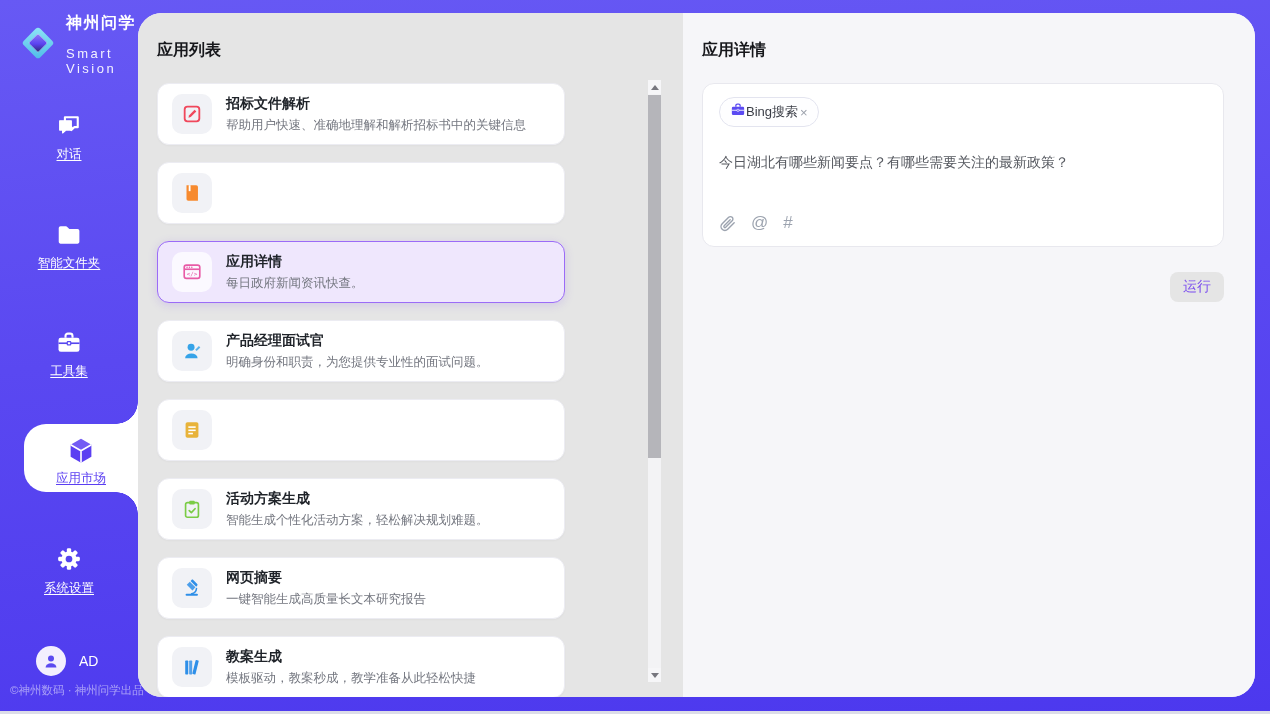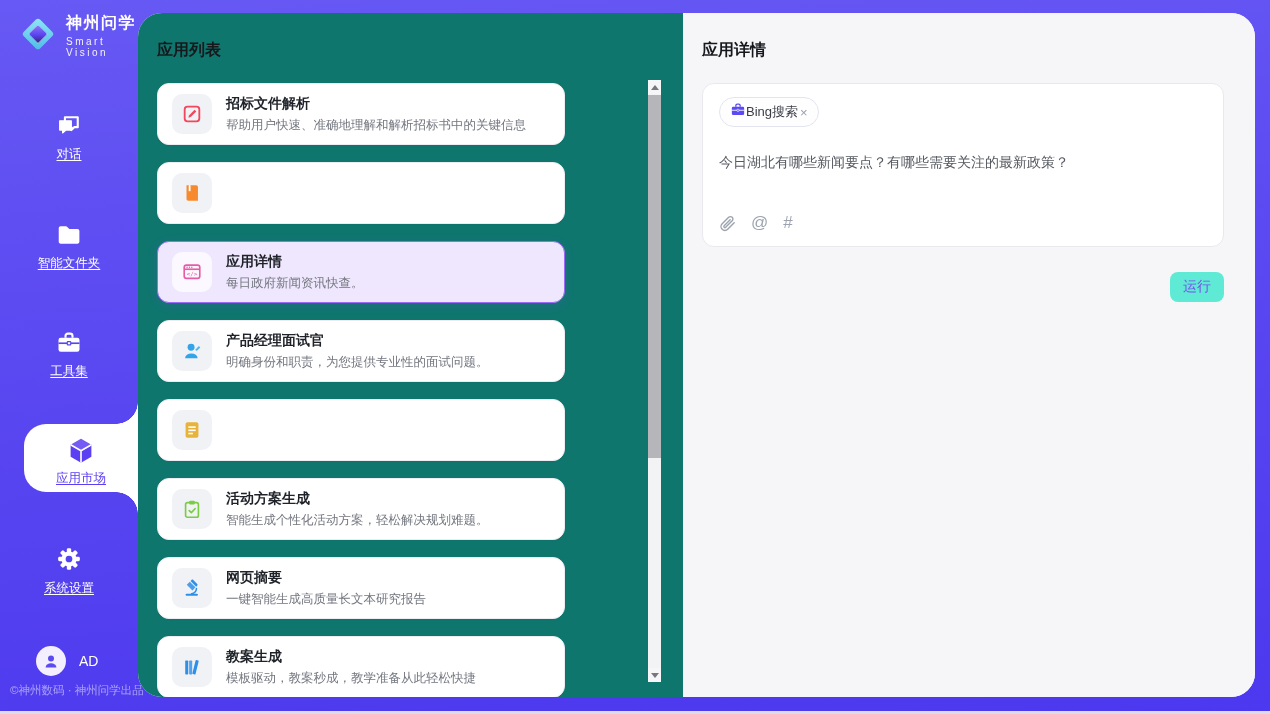--- a/index.html
+++ b/index.html
@@ -6,21 +6,21 @@
   html,body { width:1270px; height:714px; }
   body { font-family:"Liberation Sans","DejaVu Sans",sans-serif; }
   .screen { position:relative; width:1270px; height:714px; overflow:hidden;
             background:linear-gradient(175deg,#6759F4 0%,#5A48F1 45%,#4C38EE 100%); }
   .bottom-strip { position:absolute; left:0; bottom:0; width:100%; height:3px; background:#DCDDE8; }
 
   
   .sidebar { position:absolute; left:0; top:0; width:138px; height:714px; color:#fff; }
   .logo { position:absolute; left:18px; top:13px; display:flex; align-items:center; gap:8px; }
   .logo-text .cn { font-size:16px; font-weight:700; letter-spacing:1.5px; }
-  .logo-text .en { font-size:10px; letter-spacing:2.5px; color:rgba(255,255,255,.92); margin-top:2px; }
+  .logo-text .en { font-size:13px; letter-spacing:2.5px; color:rgba(255,255,255,.92); margin-top:12px; }
   .nav-item { position:absolute; left:0; width:138px; text-align:center; cursor:pointer; }
   .nav-icon { display:block; height:30px; }
   .nav-icon svg { vertical-align:top; }
   .nav-label { display:inline-block; margin-top:4px; font-size:12.5px; color:#fff;
                text-decoration:underline; text-underline-offset:2px; }
   .nav-item.active { left:24px; width:114px; height:68px; background:#fff;
                      border-radius:22px 0 0 22px; padding-top:12px; }
   .nav-item.active::before { content:""; position:absolute; right:0; top:-22px; width:22px; height:22px;
                      background:radial-gradient(circle at 0 0, transparent 21.5px, #fff 22px); }
   .nav-item.active::after  { content:""; position:absolute; right:0; bottom:-22px; width:22px; height:22px;
@@ -31,21 +31,21 @@
             align-items:center; justify-content:center; }
   .user-name { font-size:14px; color:#fff; }
   .copyright { position:absolute; left:10px; bottom:16px; font-size:11.5px; color:rgba(255,255,255,.5);
                white-space:nowrap; }
 
   
   .content-card { position:absolute; left:138px; top:13px; width:1117px; height:684px;
                   border-radius:24px; overflow:hidden; display:flex; background:#fff; }
   .panel-title { font-size:16px; font-weight:700; color:#17181C; }
 
-  .list-panel { position:relative; width:545px; background:#0f766e; padding:27px 0 0 19px; }
+  .list-panel { position:relative; width:545px; background:#e5e5e5; padding:27px 0 0 19px; }
   .cards { margin-top:22px; width:488px; }
   .app-card { display:flex; align-items:center; gap:14px; width:408px; height:62px;
               padding:11px 14px; margin-bottom:17px; background:#fff;
               border:1px solid #ECECF2; border-radius:12px; cursor:pointer;
               box-shadow:0 1px 2px rgba(20,20,40,.03); }
   .app-card.selected { background:#EFE7FD; border:1.5px solid #9B6BF7;
               box-shadow:0 2px 10px rgba(120,70,240,.18); }
   .tile { flex:none; width:40px; height:40px; border-radius:10px; background:#F1F2F6;
           display:flex; align-items:center; justify-content:center; }
   .app-card.selected .tile { background:#FBF9FF; }
@@ -70,21 +70,21 @@
   .chip { display:inline-flex; align-items:center; height:30px; padding:0 10px;
           background:#FEFEFF; border:1px solid #E3E4EF; border-radius:15px; cursor:pointer; }
   .chip-label { font-size:13px; color:#3A3D46; }
   .chip-close { font-size:13px; color:#9BA0AB; margin-left:2px; cursor:pointer; }
   .query-text { margin-top:25px; font-size:14px; color:#55585F; line-height:20px; }
   .att-row { position:absolute; left:16px; bottom:13px; display:flex; align-items:center; gap:15px; }
   .att { display:flex; align-items:center; justify-content:center; color:#9CA3AF; cursor:pointer; }
   .att-txt { font-size:17px; font-weight:500; color:#9CA3AF; }
   .run-row { width:522px; display:flex; justify-content:flex-end; }
   .run-btn { margin-top:25px; min-width:50px; height:30px; padding:0 13px; border:none;
-             background:#5eead4; color:#7C4FEF; font-size:14px; border-radius:8px; cursor:pointer;
+             background:#e5e5e5; color:#7C4FEF; font-size:14px; border-radius:8px; cursor:pointer;
              font-family:inherit; }
 </style>
 </head>
 <body>
 
 <div class="screen">
 
   <aside class="sidebar">
     <div class="logo">
       <span>

